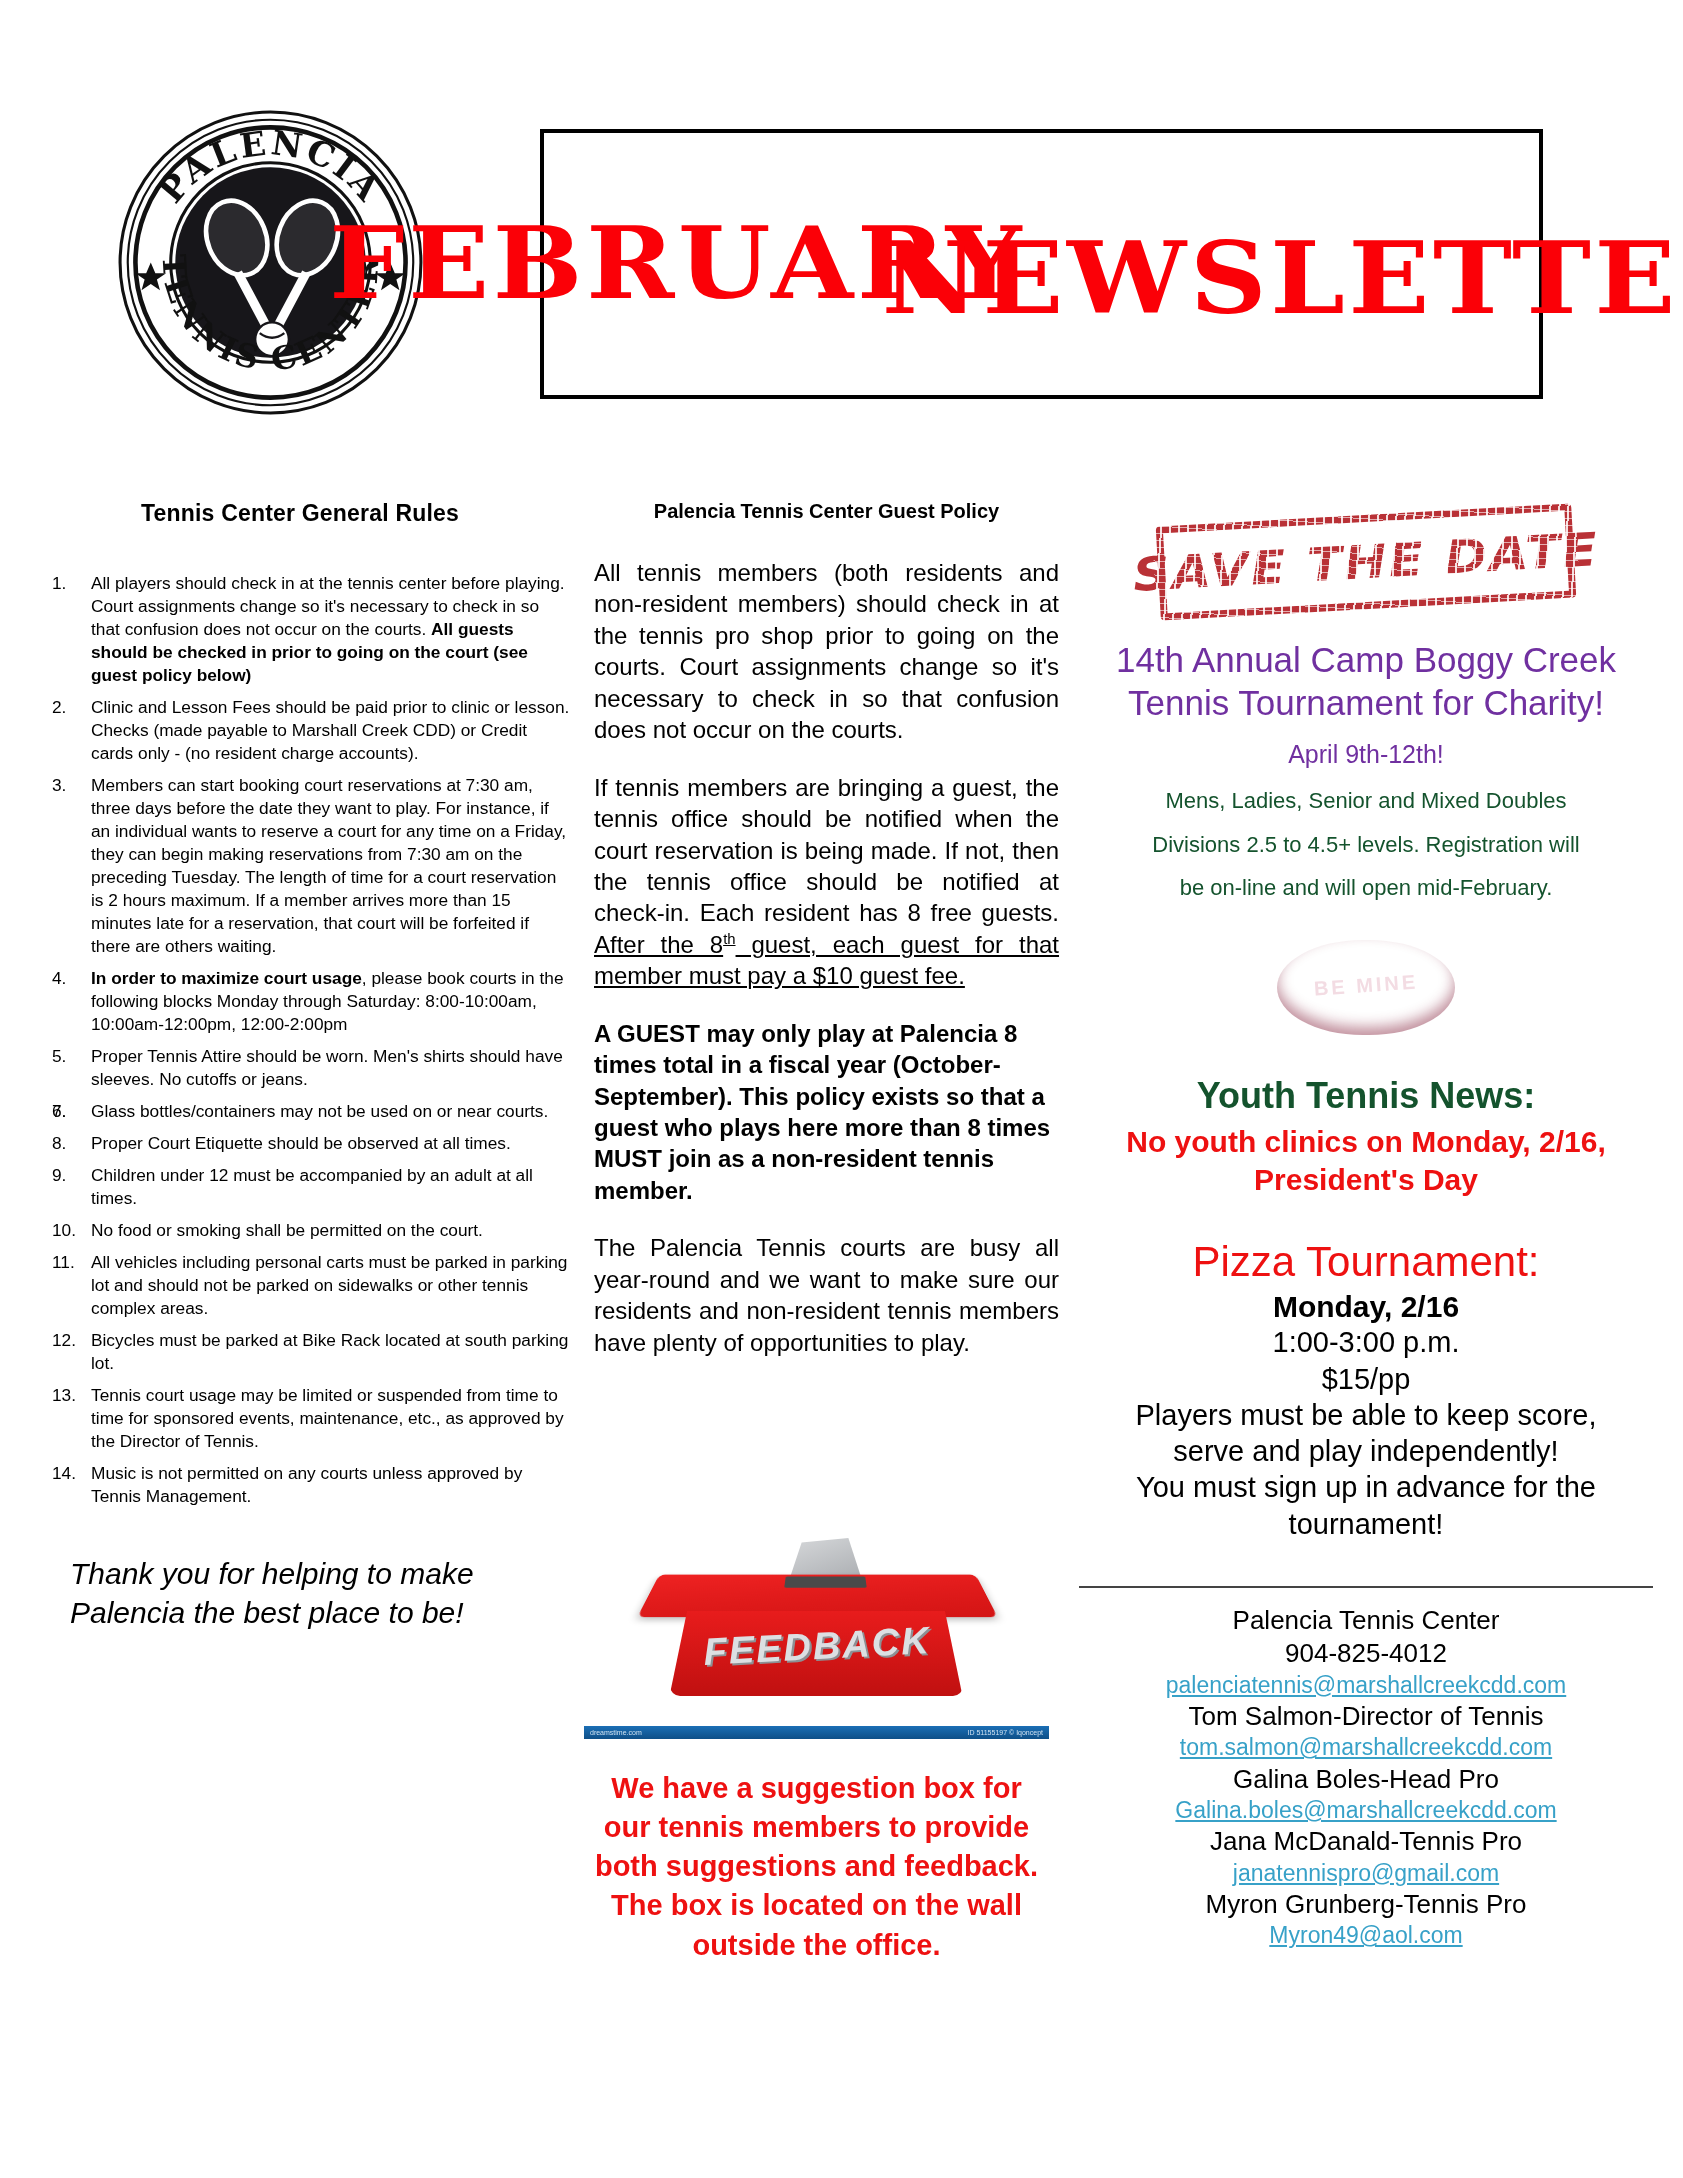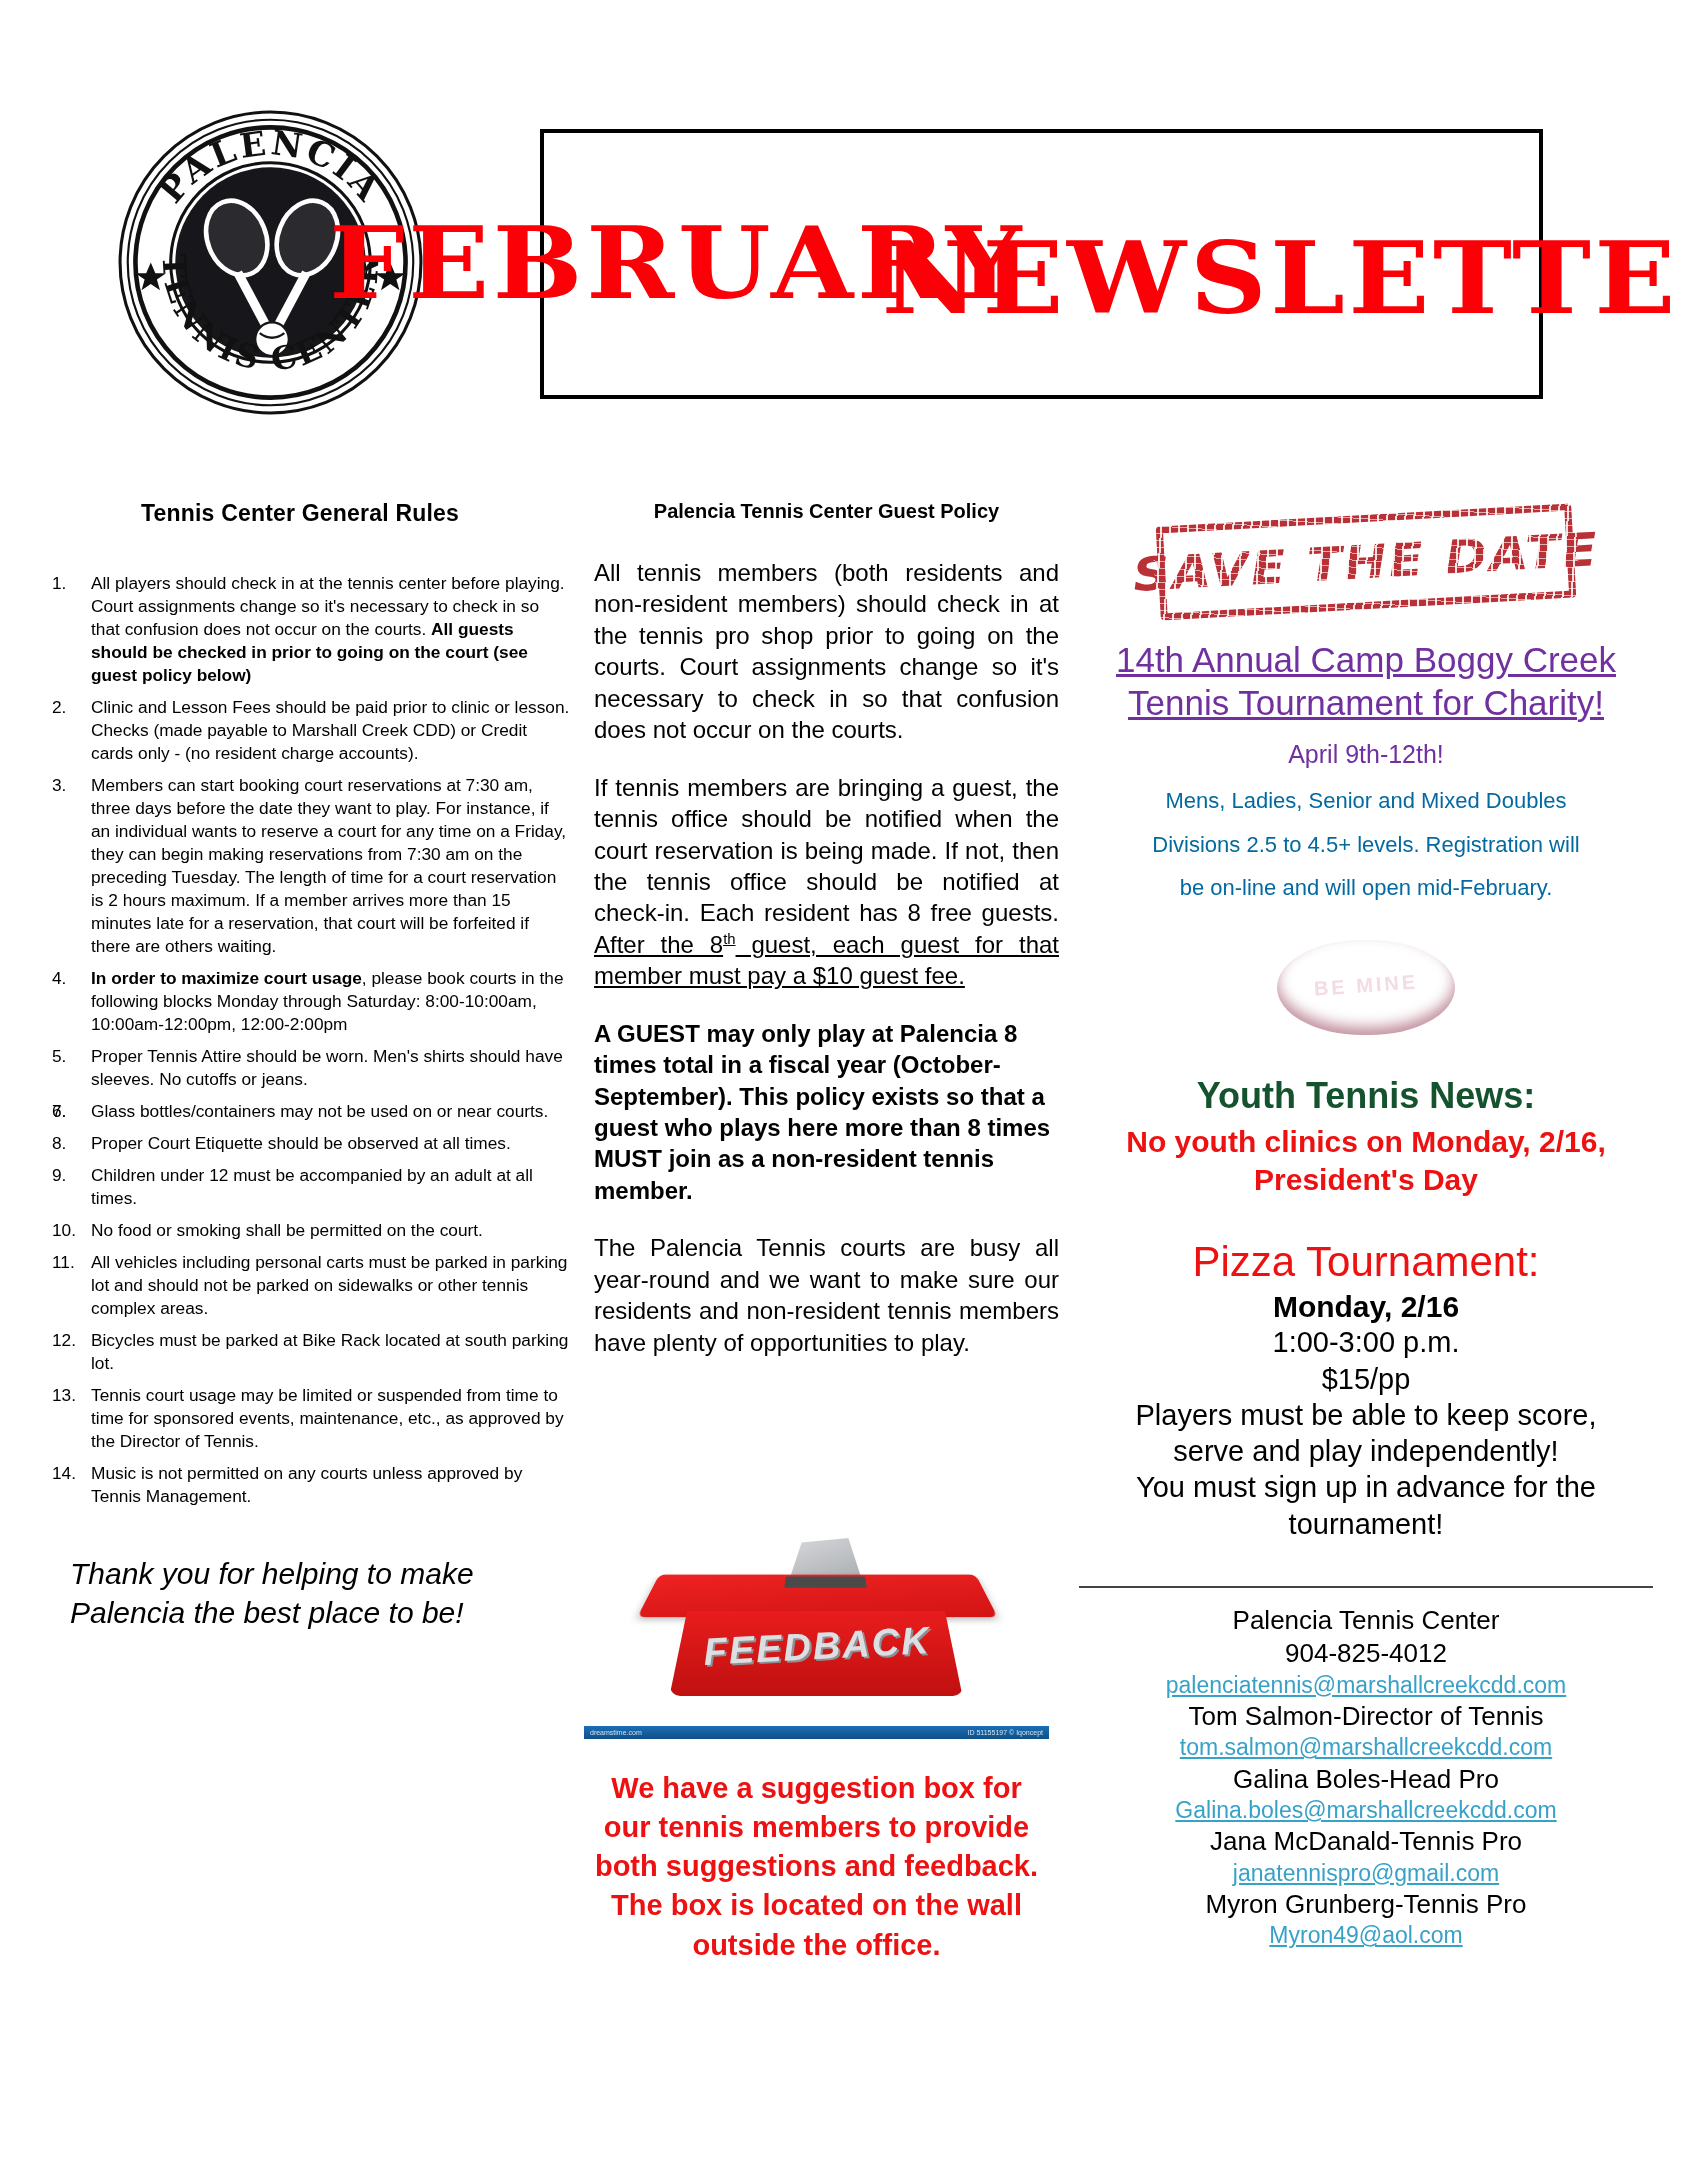--- a/index.html
+++ b/index.html
@@ -120,27 +120,27 @@
     transform:scaleX(1.1);white-space:nowrap;
   }
   .stamp-mask{
     position:absolute;inset:-4px;pointer-events:none;
     background:
       repeating-linear-gradient(97deg, rgba(255,255,255,.85) 0 2px, rgba(255,255,255,0) 2px 9px),
       repeating-linear-gradient(7deg, rgba(255,255,255,.6) 0 1px, rgba(255,255,255,0) 1px 7px);
   }
 
   .tourn-title{
-    text-align:center;color:#7030A0;font-size:35px;line-height:1.22;margin:14px;text-decoration:underline;
+    text-align:center;color:#7030A0;font-size:35px;line-height:1.22;margin:14px;
   }
   .tourn-date{
     text-align:center;color:#7030A0;font-size:25px;margin:16px 0 18px 0;
   }
   .tourn-line{
-    text-align:center;color:#0369a1;font-size:22px;line-height:1.25;margin:0 0 16px 0;
+    text-align:center;color:#14532d;font-size:22px;line-height:1.25;margin:0 0 16px 0;
   }
 
   .heart-wrap{margin:38px auto 40px auto;width:178px;height:95px;position:relative;}
   .heart{
     position:absolute;left:0;top:0;width:178px;height:95px;
     background:radial-gradient(ellipse at 38% 32%, #ffffff 0%, #f39ab2 22%, #e4days 23%, #d9335f 72%, #b6244a 100%);
     border-radius:50%/52%;
     box-shadow:inset 0 -8px 14px rgba(120,10,40,.45);
   }
   .heart-text{

